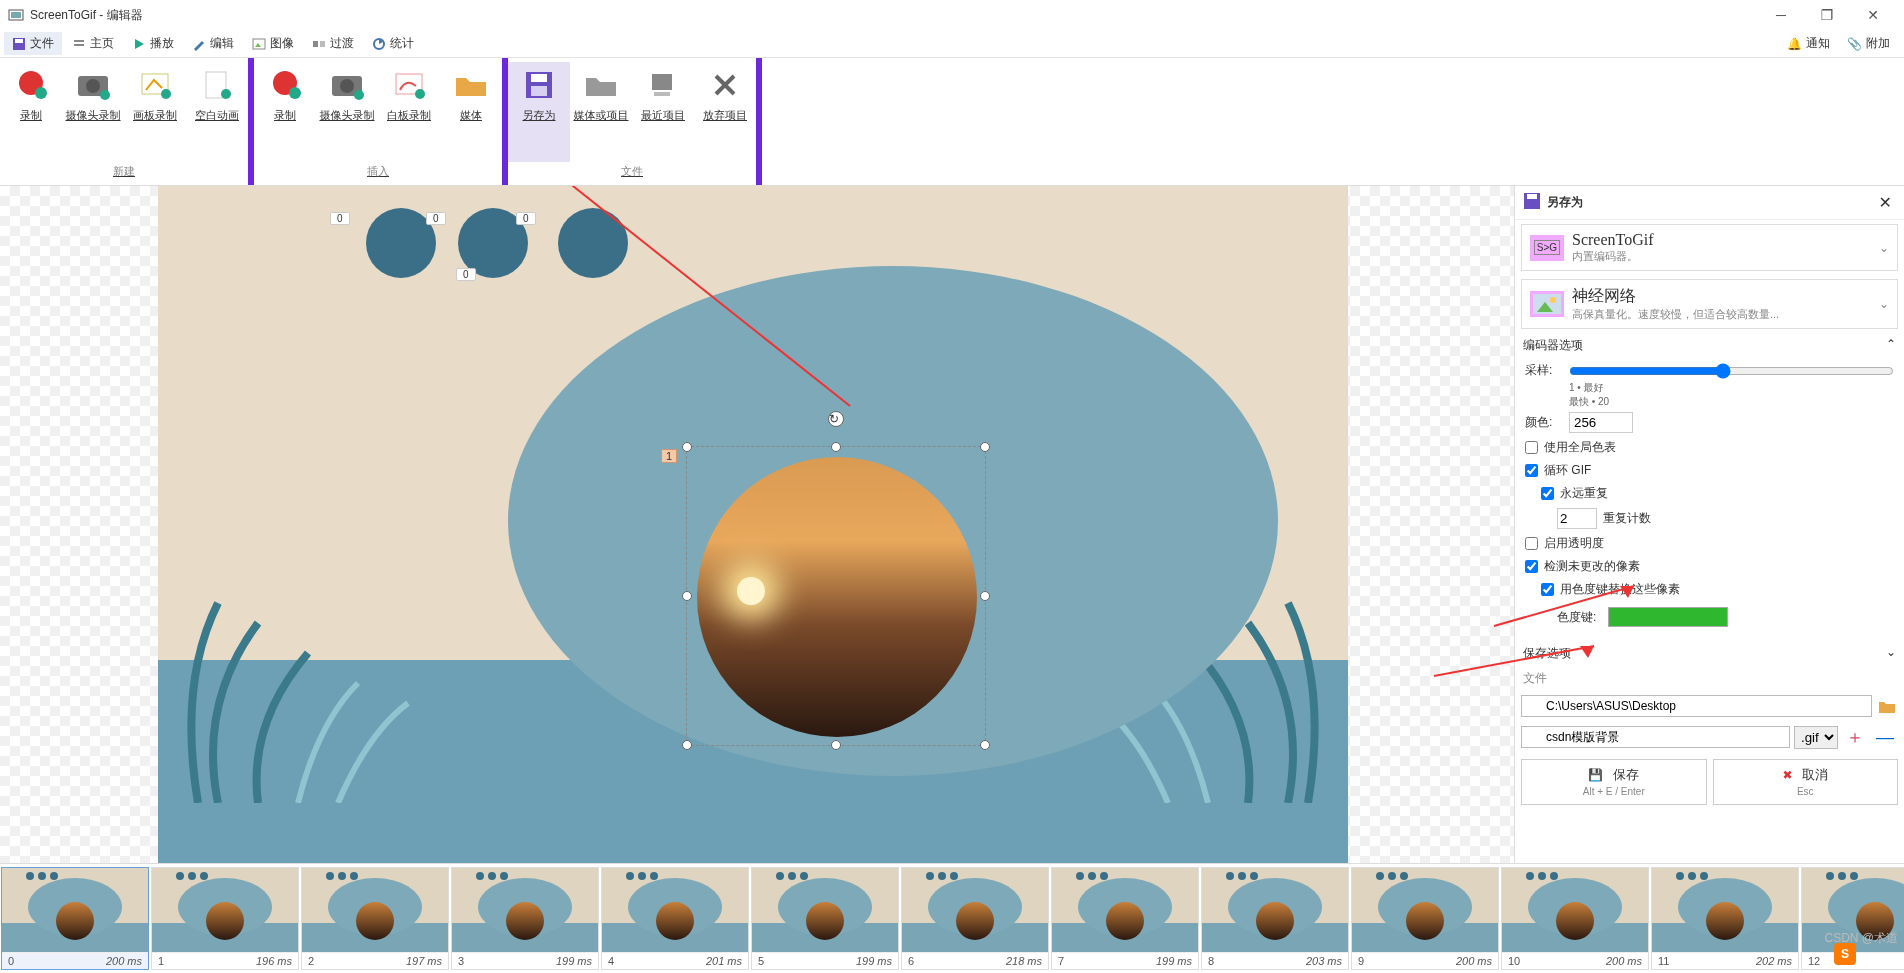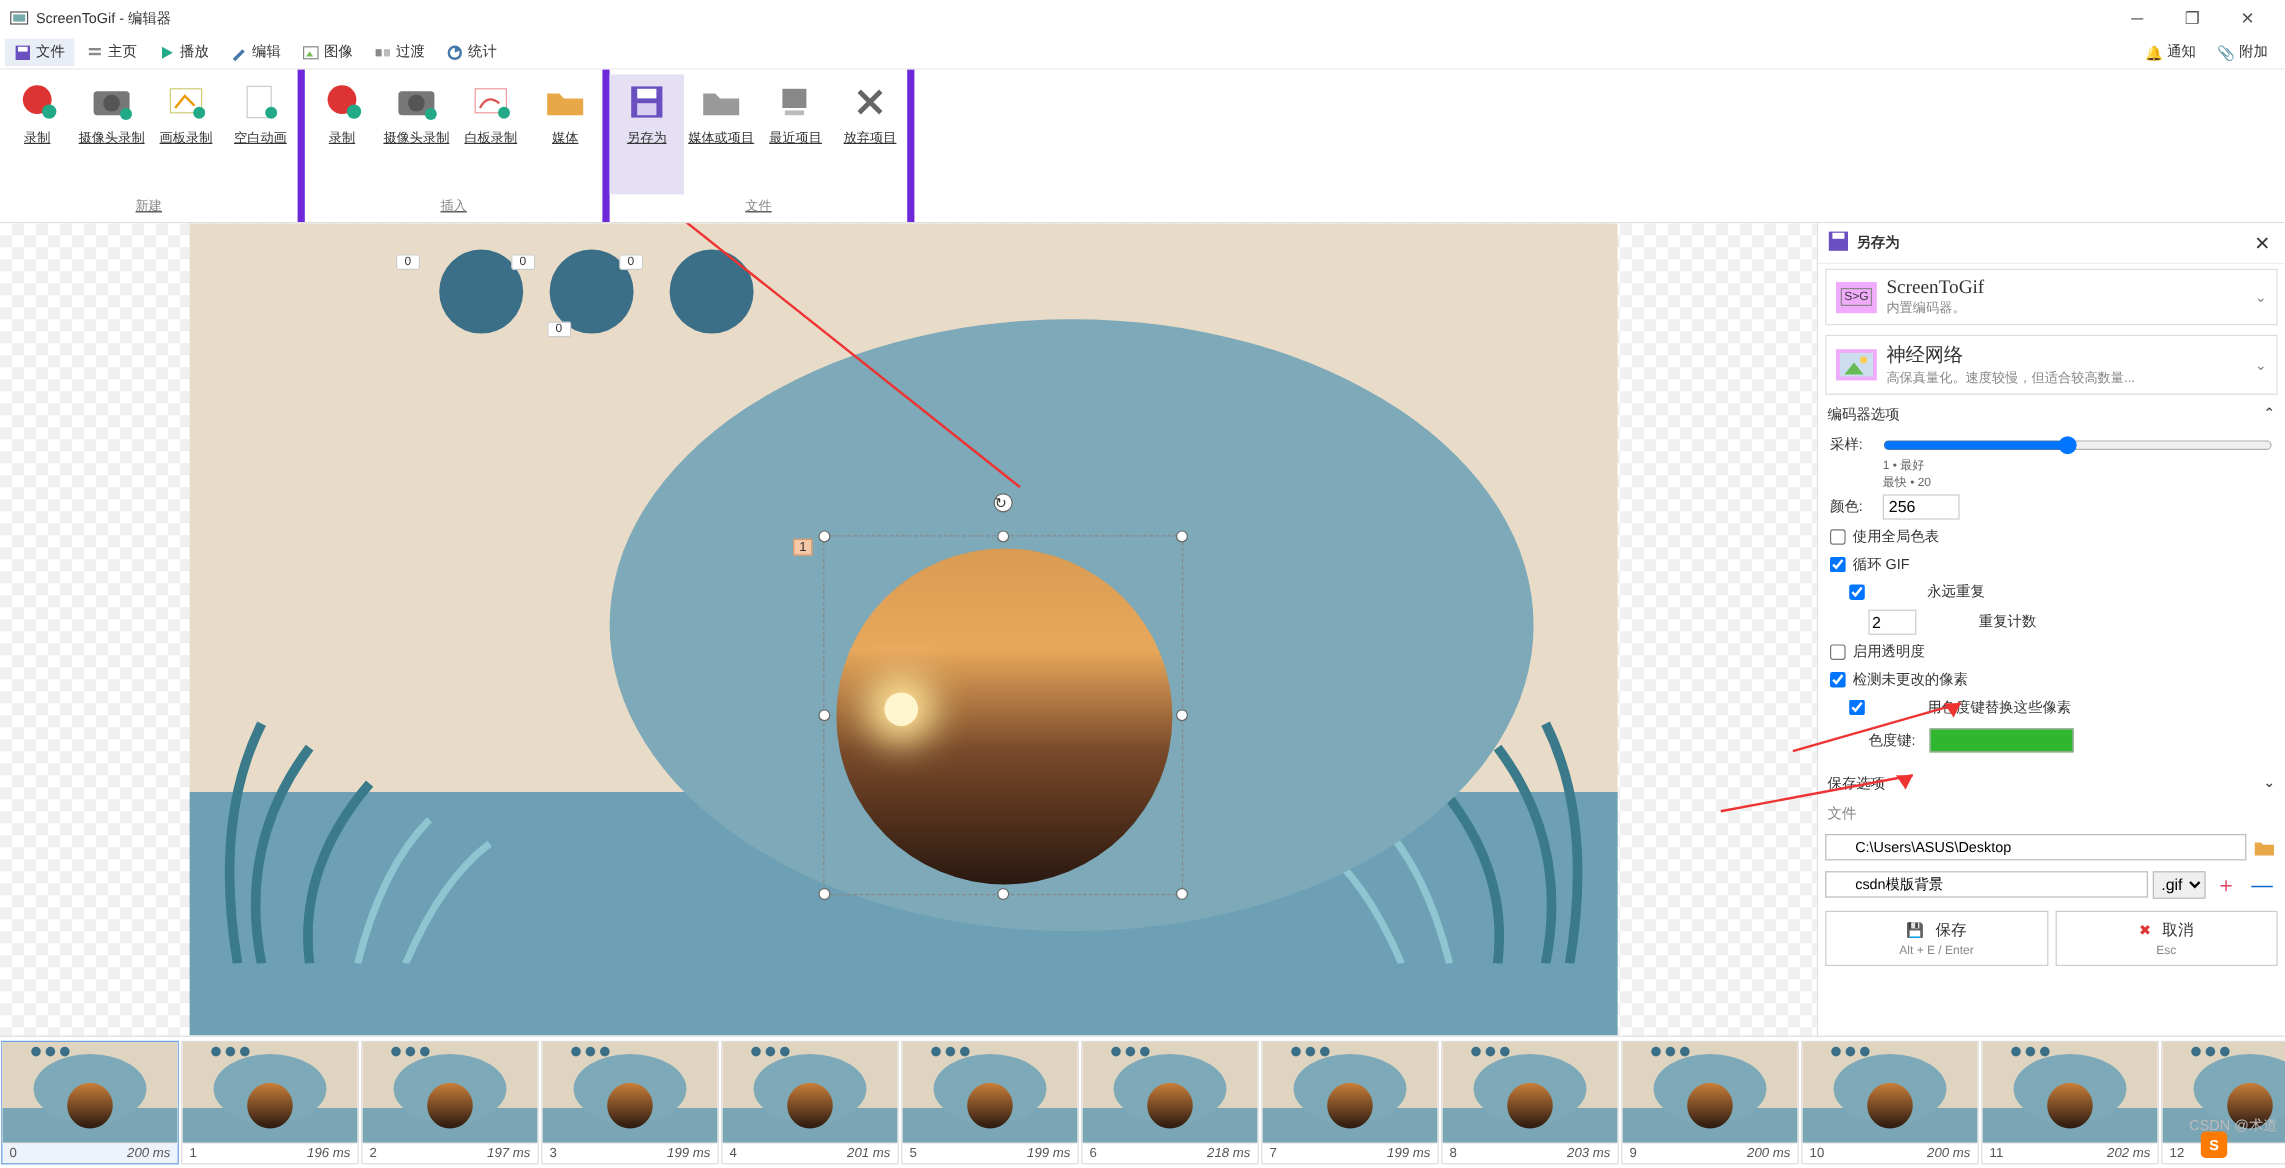--- a/index.html
+++ b/index.html
@@ -60,21 +60,21 @@
 .sp-section-h { padding:4px 8px; font-size:12px; display:flex; justify-content:space-between; cursor:pointer;}
 .sp-body { padding:2px 10px 8px 10px; }
 .slider-row { display:flex; align-items:center; padding:2px 0;}
 .slider-row .lbl{ width:44px;}
 .slider-row input[type=range]{ flex:1; }
 .slider-ticks { display:flex; justify-content:space-between; font-size:10px; color:#666; padding-left:44px;flex-direction:column;}
 .opt-row { display:flex; align-items:center; padding:3px 0; }
 .opt-row .lbl { width:44px; }
 .opt-row input[type=number]{ width:64px; border:1px solid #ccc; padding:2px 4px;}
 .chk-row { padding:3px 0 3px 0; display:flex; align-items:center; }
-.chk-row.indent1 { padding-left:16px;gap:46px;}
+.chk-row.indent1 { padding-left:16px;}
 .chk-row input{ margin-right:6px;}
 .sub-row input[type=number]{ width:40px; border:1px solid #ccc; margin:0 6px 0 16px; padding:2px;}
 .color-key{ display:flex; align-items:center; padding:6px 0 6px 32px;}
 .color-key .swatch{ width:120px; height:20px; background:#2fb82f; margin-left:12px; border:1px solid #aaa;}
 .file-row { padding:4px 6px; display:flex; align-items:center; gap:4px;}
 .file-row input[type=text]{ flex:1; border:1px solid #bbb; padding:3px 24px; font-size:12px;}
 .file-row select{ border:1px solid #bbb; padding:2px;}
 .folder-btn{ width:22px; height:22px; display:flex;align-items:center;justify-content:center; cursor:pointer;}
 .btn-row{ display:flex; gap:6px; padding:6px;}
 .big-btn{ flex:1; border:1px solid #ccc; padding:6px; text-align:center; cursor:pointer; }

